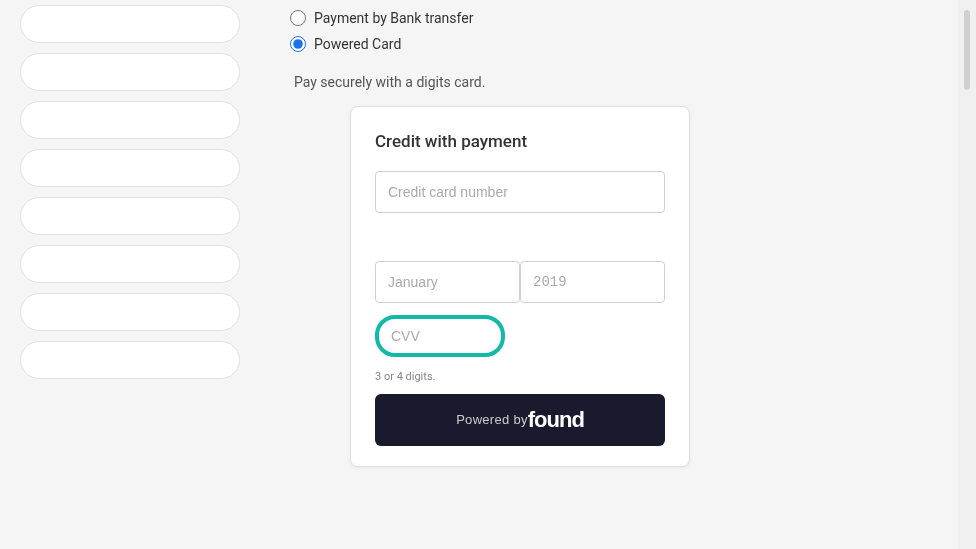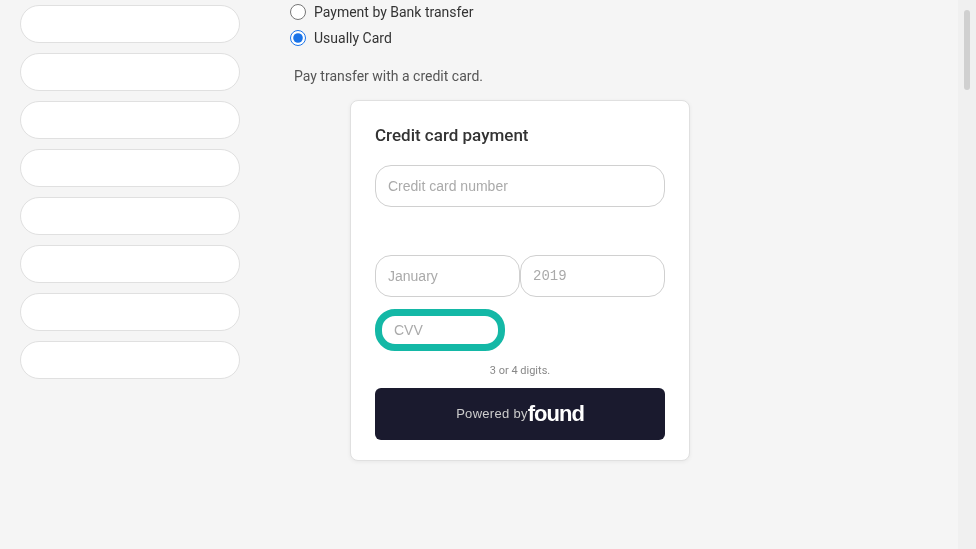--- a/index.html
+++ b/index.html
@@ -27,21 +27,21 @@
       height: 38px;
       background: #fff;
       border: 1px solid #e0e0e0;
       border-radius: 20px;
     }
 
     
     .main-content {
       flex: 1;
       background: #f5f5f5;
-      padding: 4px 30px 10px 30px;
+      padding: 10px 30px 10px 30px;
       overflow-y: auto;
       display: flex;
       flex-direction: column;
     }
 
     
     .payment-options {
       margin-bottom: 12px;
     }
     .payment-option {
@@ -94,50 +94,50 @@
     .form-row {
       display: flex;
       margin-bottom: 12px;
       margin-top: 48px;
     }
 
     .card-input {
       width: 100%;
       height: 42px;
       border: 1px solid #d0d0d0;
-      border-radius: 16px;
+      border-radius: 4px;
       padding: 0 12px;
       font-size: 14px;
       color: #333;
       outline: none;
       background: #fff;
     }
     .card-input::placeholder {
       color: #aaa;
     }
 
     .cvv-input {
       width: 130px;
       height: 42px;
-      border: 7px solid #14b8a6;
+      border: 4px solid #14b8a6;
       border-radius: 20px;
       padding: 0 12px;
       font-size: 14px;
       color: #333;
       outline: none;
       background: #fff;
     }
     .cvv-input::placeholder {
       color: #aaa;
     }
 
     .cvv-hint {
       font-size: 11px;
       color: #888;
-      text-align: center;
+      text-align: left;
       margin-top: 4px;
       line-height: 1.5;
       margin-bottom: 8px;
     }
 
     
     .stripe-btn {
       width: 100%;
       height: 52px;
       background: #1a1a2e;
@@ -199,30 +199,30 @@
 
   <div class="payment-options">
 
     <label class="payment-option">
       <input type="radio" name="payment" style="">
       <span class="payment-option-label">Payment by Bank transfer</span>
     </label>
 
     <label class="payment-option">
       <input type="radio" name="payment" checked="" style="">
-      <span class="payment-option-label">Usually Card</span>
+      <span class="payment-option-label">Powered Card</span>
     </label>
 
   </div>
 
-  <p class="pay-description">Pay transfer with a credit card.</p>
+  <p class="pay-description">Pay securely with a digits card.</p>
 
   <div class="credit-card-card">
 
-    <div class="credit-card-title">Credit card payment</div>
+    <div class="credit-card-title">Credit with payment</div>
 
     <div class="form-group">
       <input class="card-input" type="text" placeholder="Credit card number" style="">
     </div>
 
     <div class="form-row">
       <input class="card-input" type="text" style="flex: 1 1 0%;" placeholder="January">
       <input class="card-input" type="text" style="flex: 1 1 0%; font-family: Liberation Mono, monospace;" placeholder="2019">
     </div>
 

